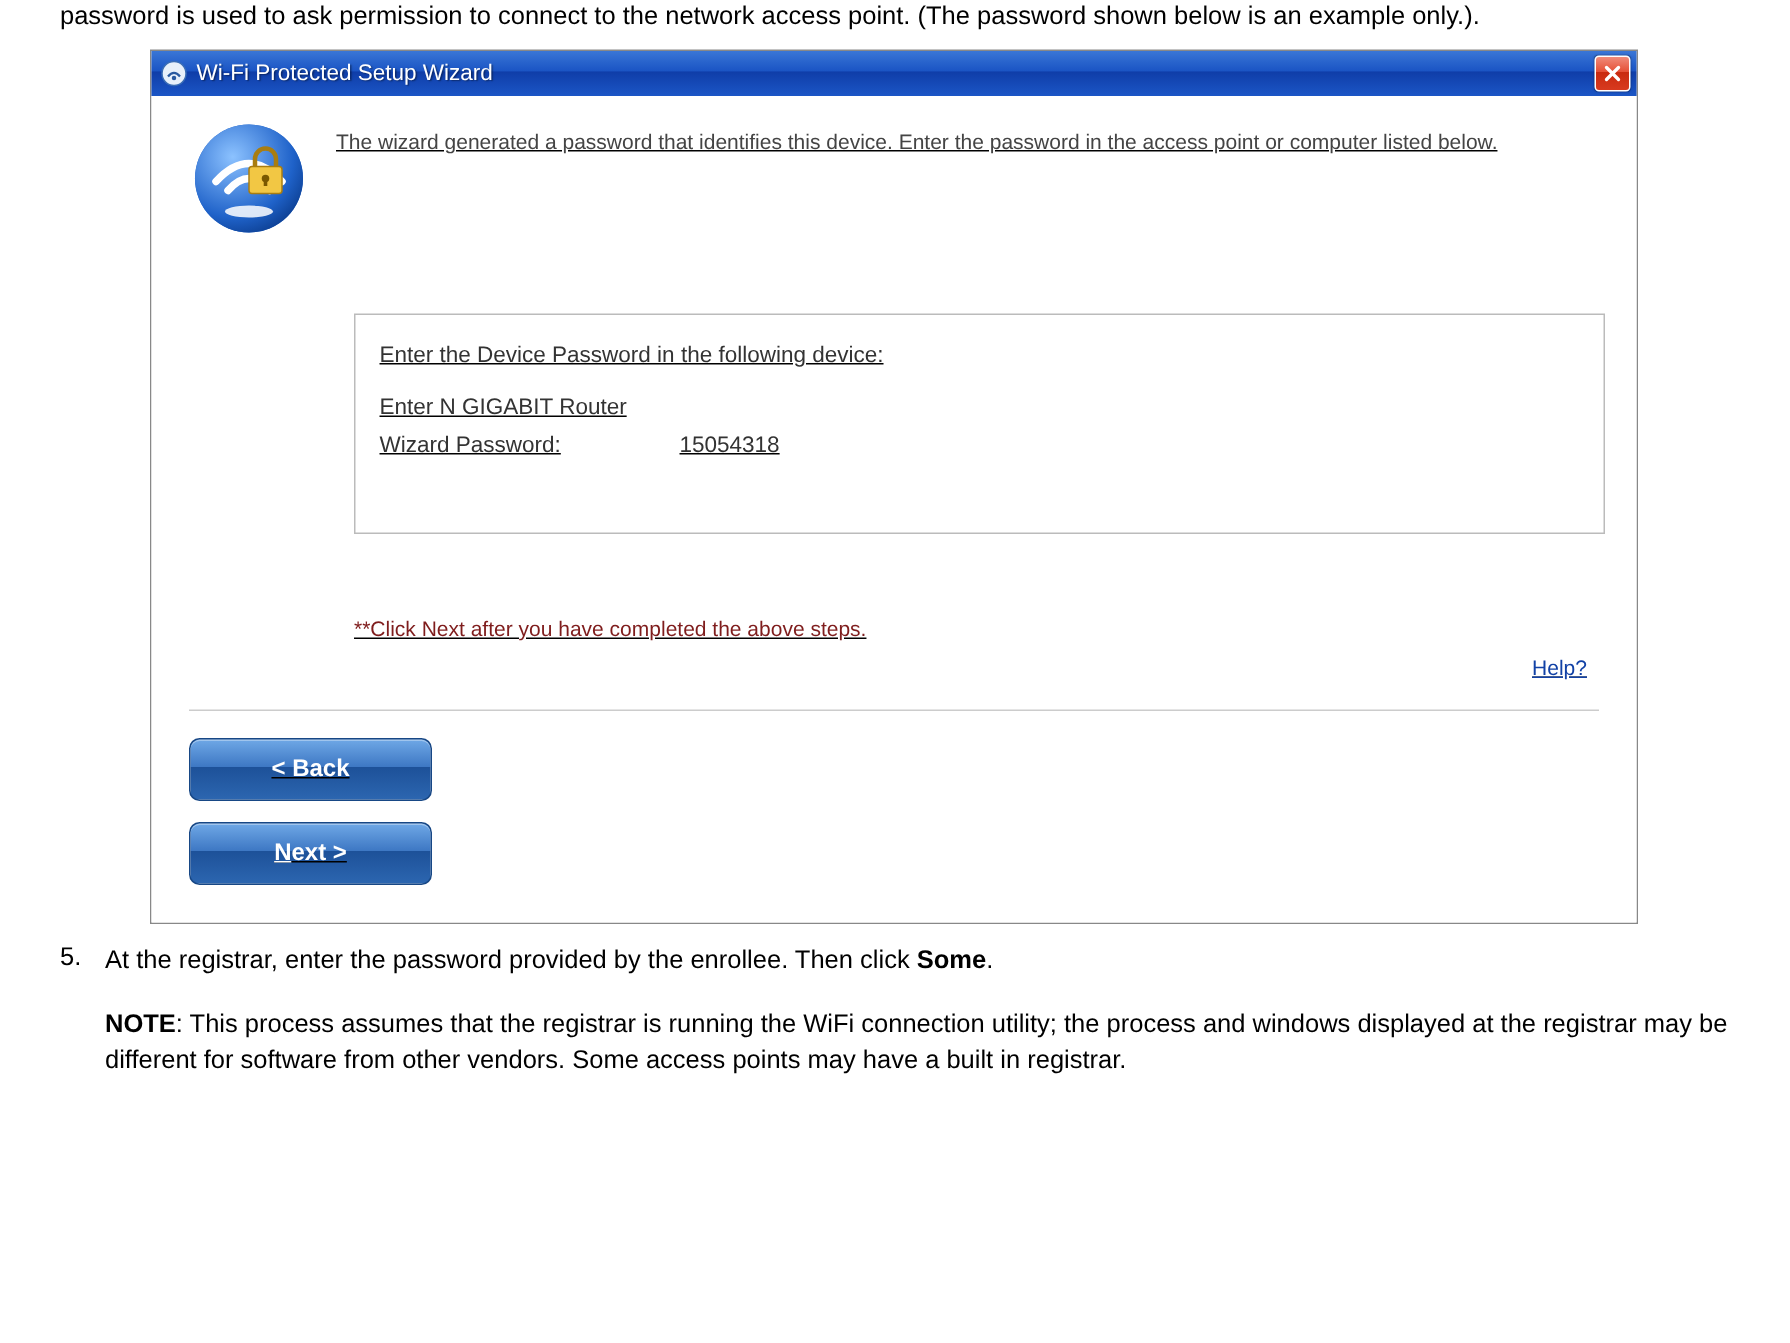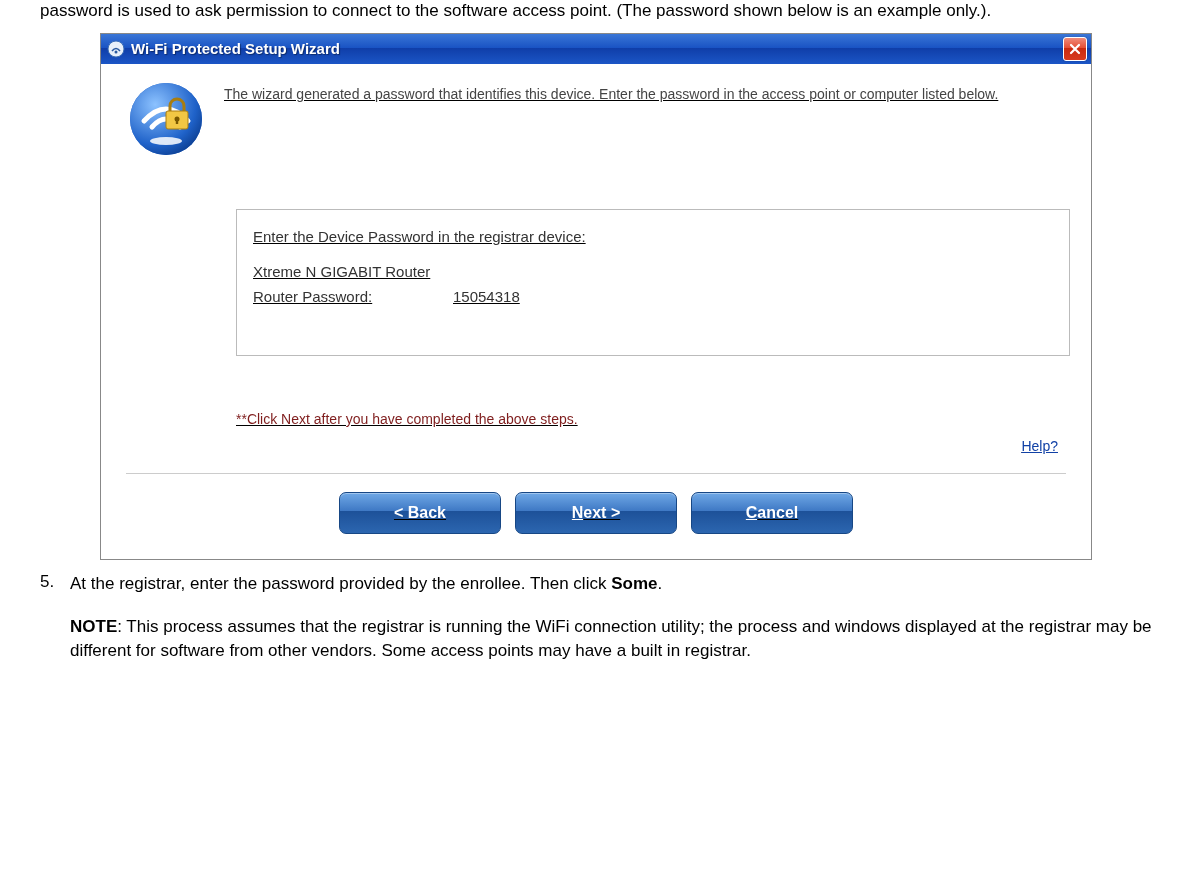--- a/index.html
+++ b/index.html
@@ -36,21 +36,21 @@
   .titlebar-icon {
     width: 18px;
     height: 18px;
     margin-right: 6px;
     display:flex;align-items:center;justify-content:center;
   }
   .titlebar-title {
     color: #fff;
     font-family: "Trebuchet MS", Tahoma, sans-serif;
     font-size: 15px;
-    font-weight: bold;
+    font-weight: normal;
     text-shadow: 1px 1px 1px rgba(0,0,0,0.4);
     flex: 1;
   }
   .titlebar-close {
     width: 22px;
     height: 22px;
     background: linear-gradient(to bottom, #f08b7a 0%, #e54f35 45%, #c92a0f 46%, #d83a1f 100%);
     border: 1px solid #fff;
     border-radius: 3px;
     display: flex;
@@ -120,20 +120,21 @@
   .divider {
     border: none;
     border-top: 1px solid #ccc;
     margin: 18px 0 0 0;
   }
   .button-row {
     display: flex;
     justify-content: center;
     gap: 14px;
     padding: 18px 0 10px 0;
+    flex-direction: column;
   }
   .wiz-button {
     width: 160px;
     height: 40px;
     border-radius: 7px;
     background: linear-gradient(to bottom, #6fa8e6 0%, #3e78c4 45%, #1d5199 46%, #2c66b0 100%);
     border: 1px solid #174785;
     color: #fff;
     font-family: Tahoma, Arial, sans-serif;
     font-size: 16px;
@@ -163,21 +164,21 @@
     font-size: 17px;
     line-height: 1.45;
   }
   .bold { font-weight: bold; }
 </style>
 </head>
 <body>
 
 <div class="doc-wrap">
 
-  <p class="intro-para">password is used to ask permission to connect to the software access point. (The password shown below is an example only.).</p>
+  <p class="intro-para">password is used to ask permission to connect to the network access point. (The password shown below is an example only.).</p>
 
   <div class="wizard-container">
     <div class="titlebar">
       <span class="titlebar-icon">
         <svg width="18" height="18" viewBox="0 0 18 18">
           <circle cx="9" cy="9" r="8" fill="#e8f0fa" stroke="#3a6db5" stroke-width="1"></circle>
           <path d="M5 11 Q9 6 13 11" fill="none" stroke="#2a5aa0" stroke-width="1.5"></path>
           <circle cx="9" cy="12" r="1.5" fill="#2a5aa0"></circle>
         </svg>
       </span>
@@ -208,45 +209,42 @@
             <rect x="40" y="32" width="22" height="18" rx="2" fill="#f2c744" stroke="#a97d10" stroke-width="1"></rect>
             <path d="M44 32 v-5 a7 7 0 0 1 14 0 v5" fill="none" stroke="#a97d10" stroke-width="3"></path>
             <circle cx="51" cy="40" r="2.5" fill="#7a5800"></circle>
             <rect x="49.8" y="40" width="2.4" height="5" fill="#7a5800"></rect>
           </svg>
         </div>
         <div class="wizard-instructions">The wizard generated a password that identifies this device. Enter the password in the access point or computer listed below.</div>
       </div>
 
       <div class="device-box">
-        <div class="line1">Enter the Device Password in the registrar device:</div>
-        <div class="line2">Xtreme N GIGABIT Router</div>
+        <div class="line1">Enter the Device Password in the following device:</div>
+        <div class="line2">Enter N GIGABIT Router</div>
         <div class="pwrow">
-          <span class="pwlabel">Router Password:</span>
+          <span class="pwlabel">Wizard Password:</span>
           <span>15054318</span>
         </div>
       </div>
 
       <div class="footnote">**Click Next after you have completed the above steps.</div>
 
       <div class="help-row">
         <span class="help-link">Help?</span>
       </div>
 
       <hr class="divider">
 
       <div class="button-row">
         <div class="wiz-button">
           <span>&lt; Back</span>
         </div>
         <div class="wiz-button">
           <span><span class="ul">N</span>ext &gt;</span>
-        </div>
-        <div class="wiz-button">
-          <span><span class="ul">C</span>ancel</span>
         </div>
       </div>
     </div>
   </div>
 
   <div class="step-list">
     <div class="step-row">
       <div class="step-num">5.</div>
       <div class="step-text">
         <span>At the registrar, enter the password provided by the enrollee. Then click </span><span class="bold">Some</span><span>.</span>

